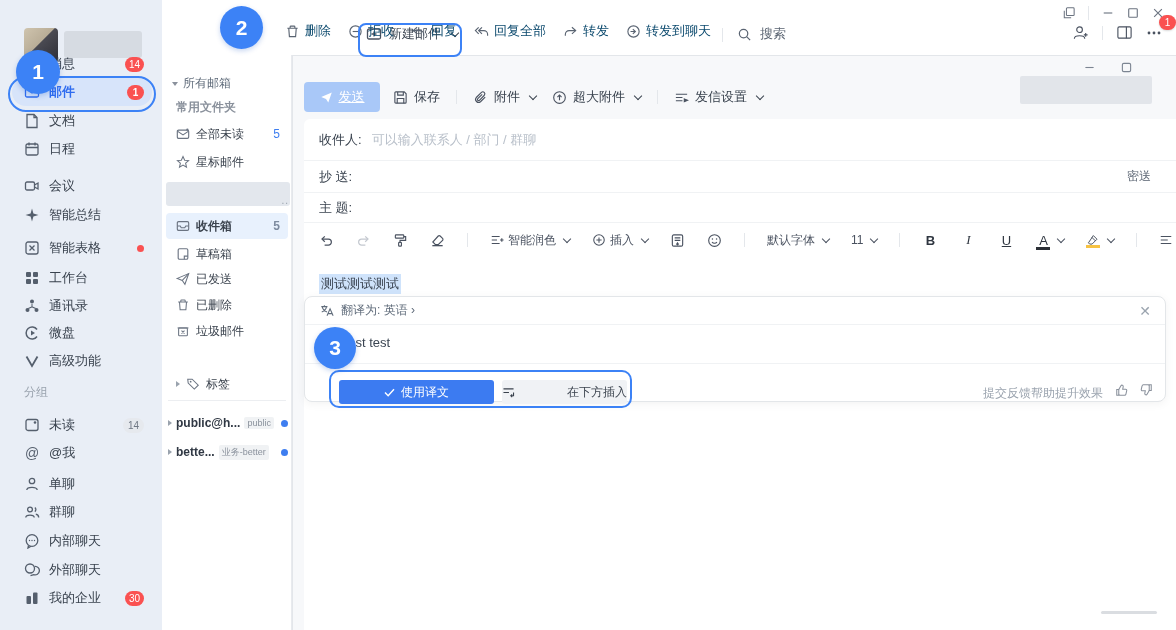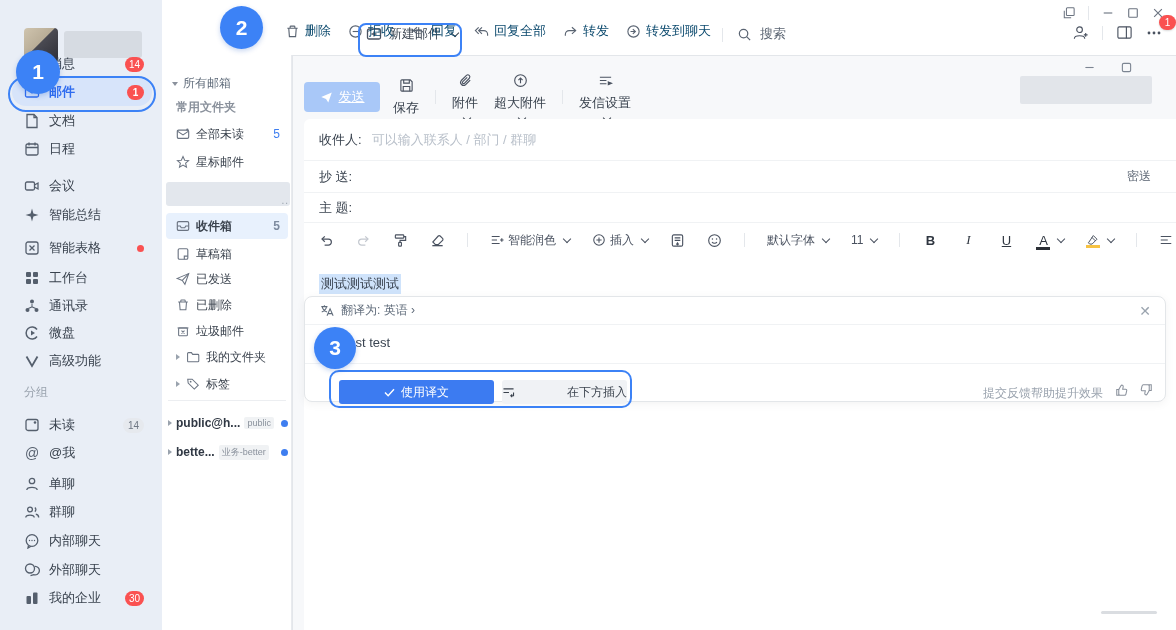--- a/index.html
+++ b/index.html
@@ -64,21 +64,21 @@
   .notif .badge-red { position:absolute; right:-14px; top:-10px; box-shadow:0 1px 2px rgba(0,0,0,.15); }
 
   
   .main { position:absolute; left:292px; top:55px; width:884px; height:575px; background:#f7f8fa;
           border-top:1px solid #e3e6ea; border-left:1px solid #e3e6ea; }
   .mini-ctrls { position:absolute; right:44px; top:6px; display:flex; gap:26px; color:#7c8592; }
   .sender-blur { position:absolute; right:24px; top:20px; width:132px; height:28px; background:#e2e5ea; border-radius:2px; }
   .send-btn { position:absolute; left:11px; top:26px; width:76px; height:30px; background:#a9c8f8; border-radius:4px;
               color:#fff; font-size:13px; display:flex; align-items:center; justify-content:center; gap:6px; cursor:default;text-decoration:underline; }
   .ctoolbar { position:absolute; left:100px; top:26px; height:30px; display:flex; align-items:center; gap:16px; }
-  .cbtn { display:flex; align-items:center; gap:6px; font-size:13px; color:#39424e; cursor:pointer; white-space:nowrap;flex-direction:column; }
+  .cbtn { display:flex; align-items:center; gap:6px; font-size:13px; color:#39424e; cursor:pointer; white-space:nowrap; }
   .cbtn .ico { color:#4a5260; display:flex; }
   .sheet { position:absolute; left:11px; top:63px; width:873px; height:512px; background:#fff; border-radius:6px 0 0 0; }
   .frow { position:absolute; left:0; width:100%; display:flex; align-items:center; border-bottom:1px solid #f0f2f4; }
   .flabel { font-size:13px; color:#39424e; margin-left:15px; white-space:pre; }
   .fplace { font-size:13px; color:#b9c0ca; margin-left:10px; }
   .bcc { margin-left:auto; margin-right:26px; font-size:12px; color:#5a6472; cursor:pointer; }
 
   .etoolbar { position:absolute; left:15px; top:106px; height:30px; display:flex; align-items:center; gap:22px;
               font-size:12px; color:#4a5260; }
   .eico { display:flex; align-items:center; cursor:pointer; color:#4a5260; }
@@ -498,29 +498,20 @@
     <div class="c2row" style="top:263px">
       <span class="ico">
           <svg width="14" height="14" viewBox="0 0 16 16" fill="none" stroke="currentColor" stroke-width="1.2">
             <path d="M1.8 4.5 h12.4"></path>
             <rect x="3" y="4.5" width="10" height="9" rx="1"></rect>
             <path d="M6.3 7.5 l3.4 3.4 M9.7 7.5 l-3.4 3.4"></path>
           </svg>
         </span>
       <span>垃圾邮件</span>
     </div>
-    <div class="c2row" style="top:289px">
-      <span class="tri-r"></span>
-      <span class="ico">
-          <svg width="14" height="14" viewBox="0 0 16 16" fill="none" stroke="currentColor" stroke-width="1.2">
-            <path d="M1.8 4 a1 1 0 0 1 1-1 h3.4 l1.4 2 h6 a1 1 0 0 1 1 1 v6.5 a1 1 0 0 1 -1 1 h-10.8 a1 1 0 0 1 -1-1 z"></path>
-          </svg>
-        </span>
-      <span>我的文件夹</span>
-    </div>
     <div class="c2row" style="top:316px">
       <span class="tri-r"></span>
       <span class="ico">
           <svg width="14" height="14" viewBox="0 0 16 16" fill="none" stroke="currentColor" stroke-width="1.2">
             <path d="M2 2.5 h5 L14 9.3 L9.5 13.8 L2.5 7 Z"></path>
             <circle cx="5.3" cy="5.3" r="1" fill="currentColor" stroke="none"></circle>
           </svg>
         </span>
       <span>标签</span>
     </div>

